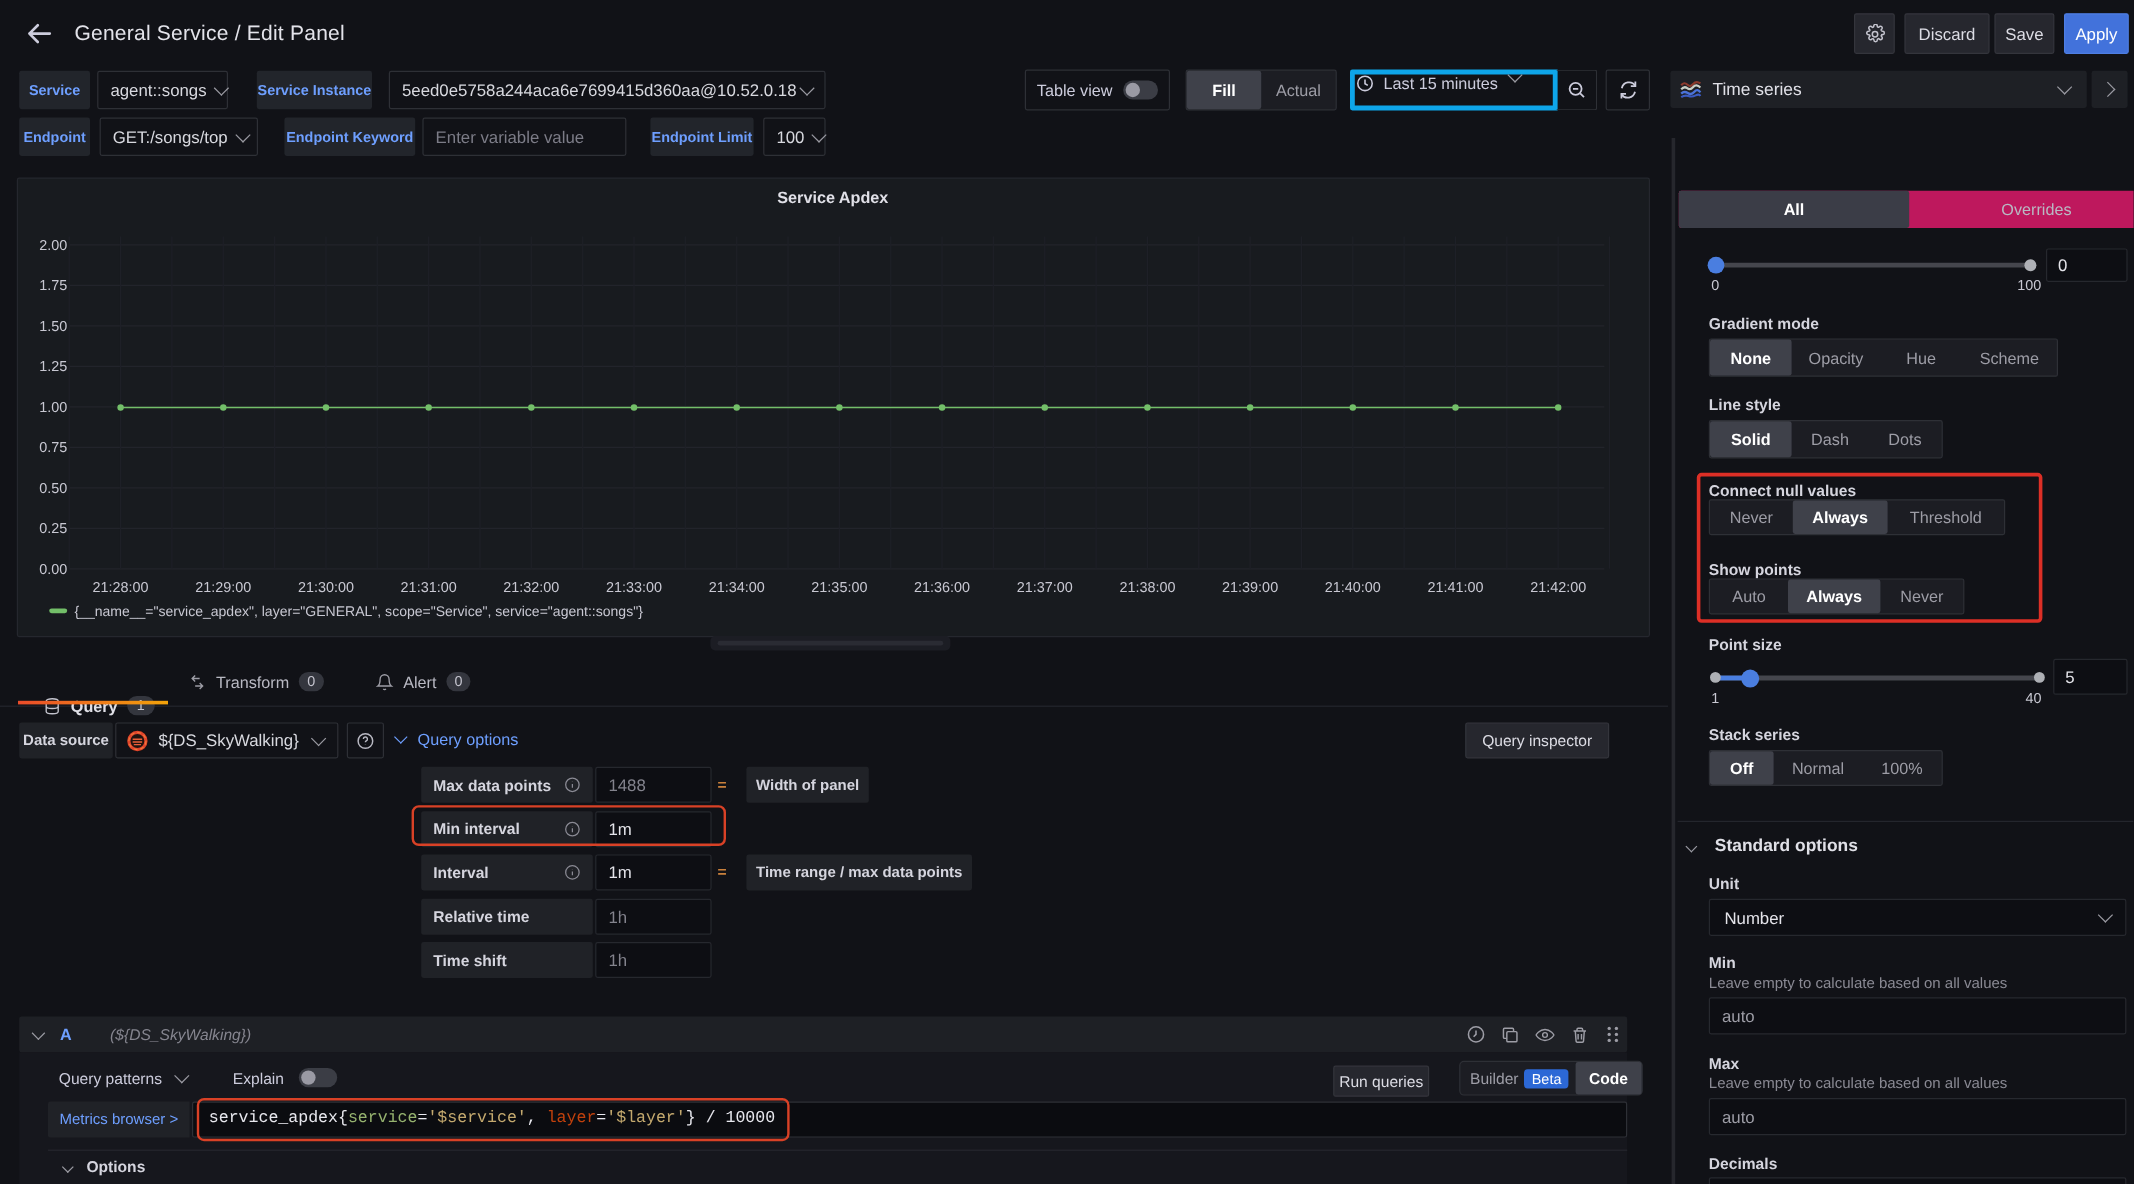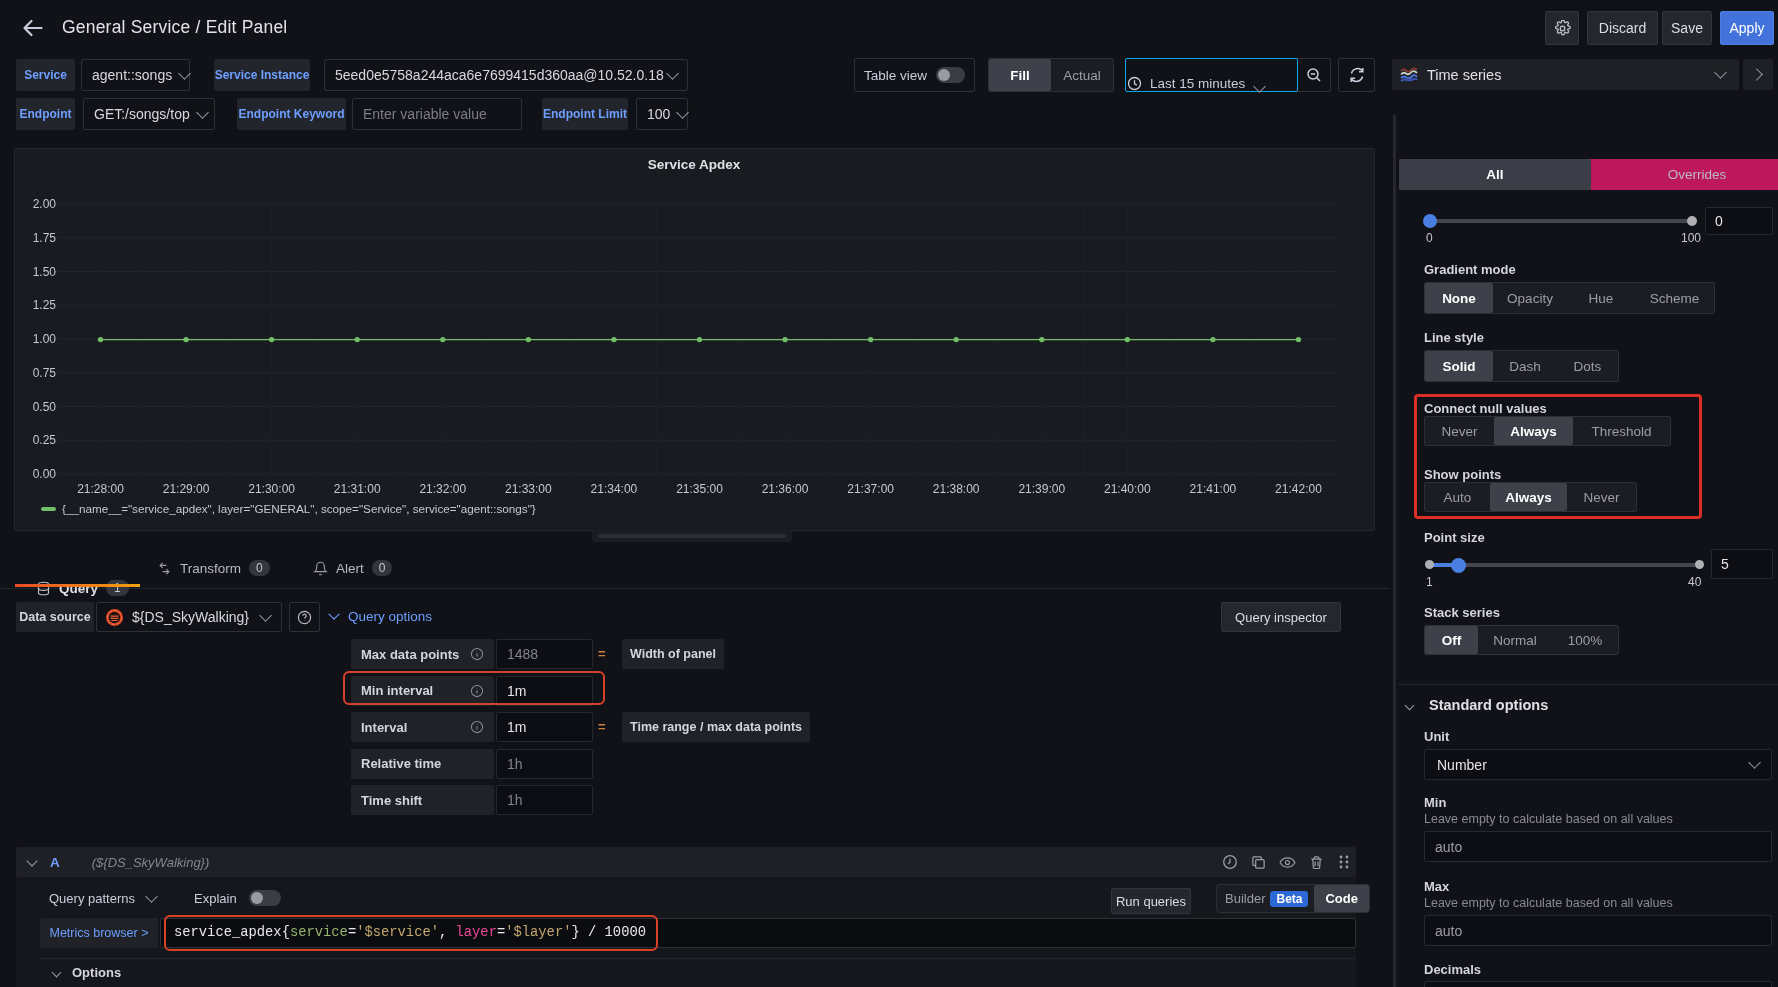--- a/index.html
+++ b/index.html
@@ -55,21 +55,21 @@
   <div class="abs" style="left:854px;top:58px;width:121px;height:34px;border:1px solid #2e3036;border-radius:2px;display:flex;align-items:center;padding:0 9px;gap:9px;white-space:nowrap">
     <span style="font-size:13.5px;color:#ccccdc">Table view</span>
     <span style="width:30px;height:16px;background:#3b3d45;border-radius:9px;position:relative;display:inline-block">
         <span style="position:absolute;left:2px;top:2px;width:12px;height:12px;border-radius:50%;background:#9a9aa4"></span>
       </span>
   </div>
   <div class="abs seg" style="left:988px;top:58px;height:34px">
     <div class="on" style="width:62px">Fill</div>
     <div style="width:62px">Actual</div>
   </div>
-  <div class="abs" style="left:1125px;top:58px;width:173px;height:34px;border:1px solid #0ea5e9;border-radius:2px 0 0 2px;display:flex;align-items:flex-end;padding:0 1px">
+  <div class="abs" style="left:1125px;top:58px;width:173px;height:34px;border:4px solid #0ea5e9;border-radius:2px 0 0 2px;display:flex;align-items:flex-start;padding:0 1px">
     <svg width="15" height="15" viewBox="0 0 16 16" fill="none" stroke="#ccccdc" stroke-width="1.4">
         <circle cx="8" cy="8" r="6.4"></circle>
         <path d="M8 4.5 V8.3 L10.5 9.8"></path>
       </svg>
     <span style="font-size:13.5px;color:#ccccdc;margin-left:8px">Last 15 minutes</span>
     <span class="chev" style="margin-left:10px"></span>
   </div>
   <div class="abs" style="left:1297px;top:58px;width:34px;height:34px;border:1px solid #2e3036;border-left:none;border-radius:0 2px 2px 0;display:flex;align-items:center;justify-content:center">
     <svg width="16" height="16" viewBox="0 0 16 16" fill="none" stroke="#ccccdc" stroke-width="1.5">
         <circle cx="7" cy="7" r="5"></circle>
@@ -292,26 +292,26 @@
     <span style="font-size:13px;color:#ccccdc">Query patterns</span>
     <span class="chev" style="margin-left:12px;margin-top:-3px"></span>
     <span style="font-size:13px;color:#ccccdc;margin-left:38px">Explain</span>
     <span style="width:32px;height:16px;background:#3b3d45;border-radius:9px;position:relative;display:inline-block;margin-left:12px">
         <span style="position:absolute;left:2px;top:2px;width:12px;height:12px;border-radius:50%;background:#9a9aa4"></span>
       </span>
   </div>
   <div class="abs btn" style="left:1111px;top:888px;width:80px;height:26px;font-size:13px">Run queries</div>
   <div class="abs" style="left:1216px;top:884px;height:29px;display:flex;align-items:center;background:#1c1d23;border:1px solid #2e3036;border-radius:4px">
     <span style="font-size:13px;color:#9d9da6;padding:0 5px 0 8px">Builder</span>
-    <span style="font-size:12px;font-weight:700;color:#fff;background:#2c68d6;border-radius:3px;padding:1px 6px">Beta</span>
+    <span style="font-size:12px;font-weight:400;color:#fff;background:#2c68d6;border-radius:3px;padding:1px 6px">Beta</span>
     <span style="font-size:13px;font-weight:700;color:#fff;background:#3f414a;border-radius:2px;margin-left:6px;padding:4px 11px;align-self:stretch;display:flex;align-items:center">Code</span>
   </div>
   <div class="abs" style="left:40px;top:918px;width:118px;height:30px;background:#202227;border-radius:2px 0 0 2px;display:flex;align-items:center;justify-content:center;font-size:12.5px;font-weight:400;color:#6e9fff">Metrics browser &gt;</div>
   <div class="abs" style="left:160px;top:918px;width:1196px;height:30px;background:#0b0c10;border:1px solid #2e3036;border-radius:2px"></div>
-  <div class="abs" style="left:174px;top:925px;font-family:'Liberation Mono',monospace;font-size:13.8px;color:#e8e8ee;white-space:pre">service_apdex{<span style="color:#96b36f">service</span>=<span style="color:#c4a96e">'$service'</span>, <span style="color:#ec4899">layer</span>=<span style="color:#c4a96e">'$layer'</span>} / 10000</div>
+  <div class="abs" style="left:174px;top:925px;font-family:'Liberation Mono',monospace;font-size:13.8px;color:#e8e8ee;white-space:pre">service_apdex{<span style="color:#96b36f">service</span>=<span style="color:#c4a96e">'$service'</span>, <span style="color:#c2410c">layer</span>=<span style="color:#c4a96e">'$layer'</span>} / 10000</div>
   <div class="abs" style="left:164px;top:915px;width:494px;height:36px;border:2.5px solid #d94126;border-radius:6px"></div>
   <div class="abs" style="left:40px;top:958px;width:1316px;border-top:1px solid #26272e"></div>
   <div class="abs" style="left:53px;top:965px;display:flex;align-items:center">
     <span class="chev" style="width:7px;height:7px;margin:0"></span>
     <span style="font-size:13px;font-weight:700;color:#d5d5de;margin-left:12px">Options</span>
   </div>
 
   <div class="abs" style="left:1393px;top:115px;width:3px;height:872px;background:#26272d"></div>
 
   <div class="abs" style="left:1392px;top:59px;width:347px;height:31px;background:#1e2025;border-radius:2px;display:flex;align-items:center;padding:0 8px">

